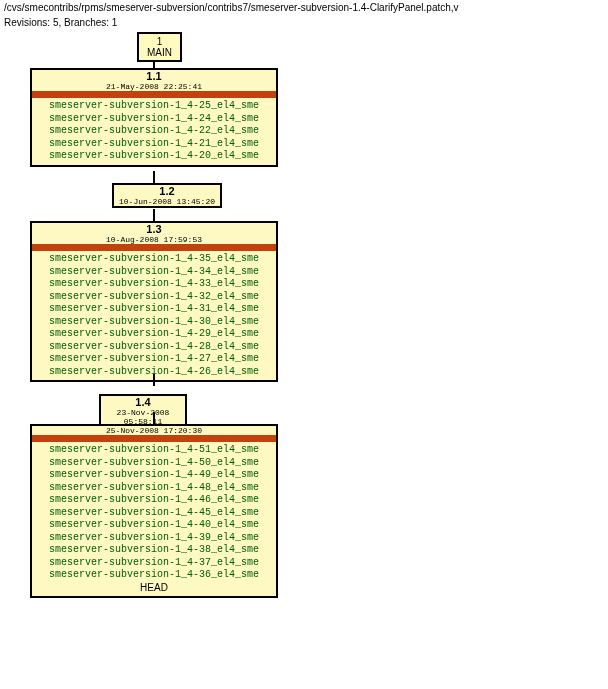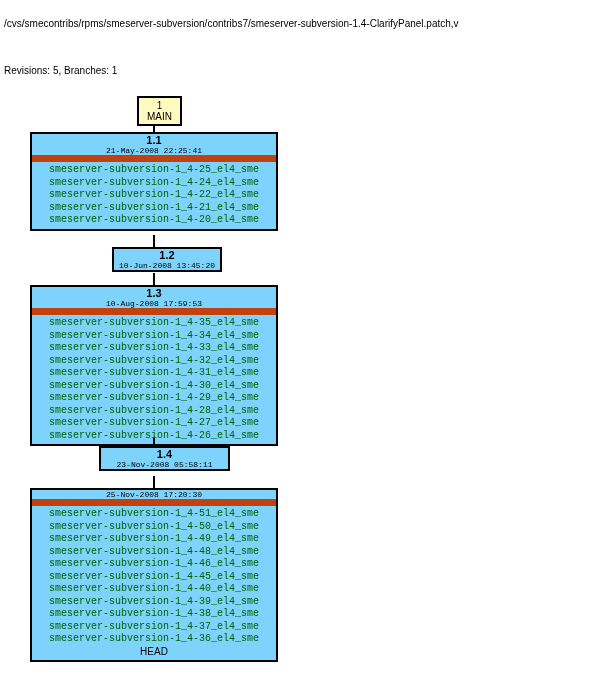--- a/index.html
+++ b/index.html
@@ -5,42 +5,42 @@
     * { box-sizing: border-box; margin: 0; padding: 0; }
     body {
       font-family: "Courier New", monospace;
       font-size: 10px;
       background: #fff;
       width: 608px;
       height: 689px;
       position: relative;
     }
     .header {
-      padding: 18px 4px;
+      padding: 2px 4px;
       font-size: 10px;
       color: #000;
       font-family: Helvetica, Arial, sans-serif;
     }
     .tree-area {
       position: relative;
       width: 100%;
       height: calc(100% - 30px);
     }
     .branch-box {
       position: absolute;
       background: #fffbc0;
       border: 2px solid #000;
       padding: 2px 8px;
       font-size: 10px;
       text-align: center;
       font-family: Helvetica, Arial, sans-serif;
     }
     .rev-box {
       position: absolute;
-      background: #7dd3fc;
+      background: #fef9c3;
       border: 2px solid #000;
       text-align: center;
     }
     .rev-header {
       font-size: 11px;
       font-weight: bold;
       font-family: Helvetica, Arial, sans-serif;
     }
     .rev-date {
       font-size: 8px;
@@ -113,21 +113,21 @@
       <div>smeserver-subversion-1_4-30_el4_sme</div>
       <div>smeserver-subversion-1_4-29_el4_sme</div>
       <div>smeserver-subversion-1_4-28_el4_sme</div>
       <div>smeserver-subversion-1_4-27_el4_sme</div>
       <div>smeserver-subversion-1_4-26_el4_sme</div>
     </div>
   </div>
 
   <div class="connector" style="top:344px; height:12px;"></div>
 
-  <div class="rev-box" style="left:99px; top:352px; width:131px;">
+  <div class="rev-box" style="left:99px; top:364px; width:88px;">
     <div class="rev-header">1.4</div>
     <div class="rev-date">23-Nov-2008 05:58:11</div>
   </div>
 
   <div class="connector" style="top:382px; height:12px;"></div>
 
   <div class="rev-box" style="left:30px; top:394px; width:248px;">
     <div class="rev-date">25-Nov-2008 17:20:30</div>
     <div class="tag-list">
       <div>smeserver-subversion-1_4-51_el4_sme</div>

